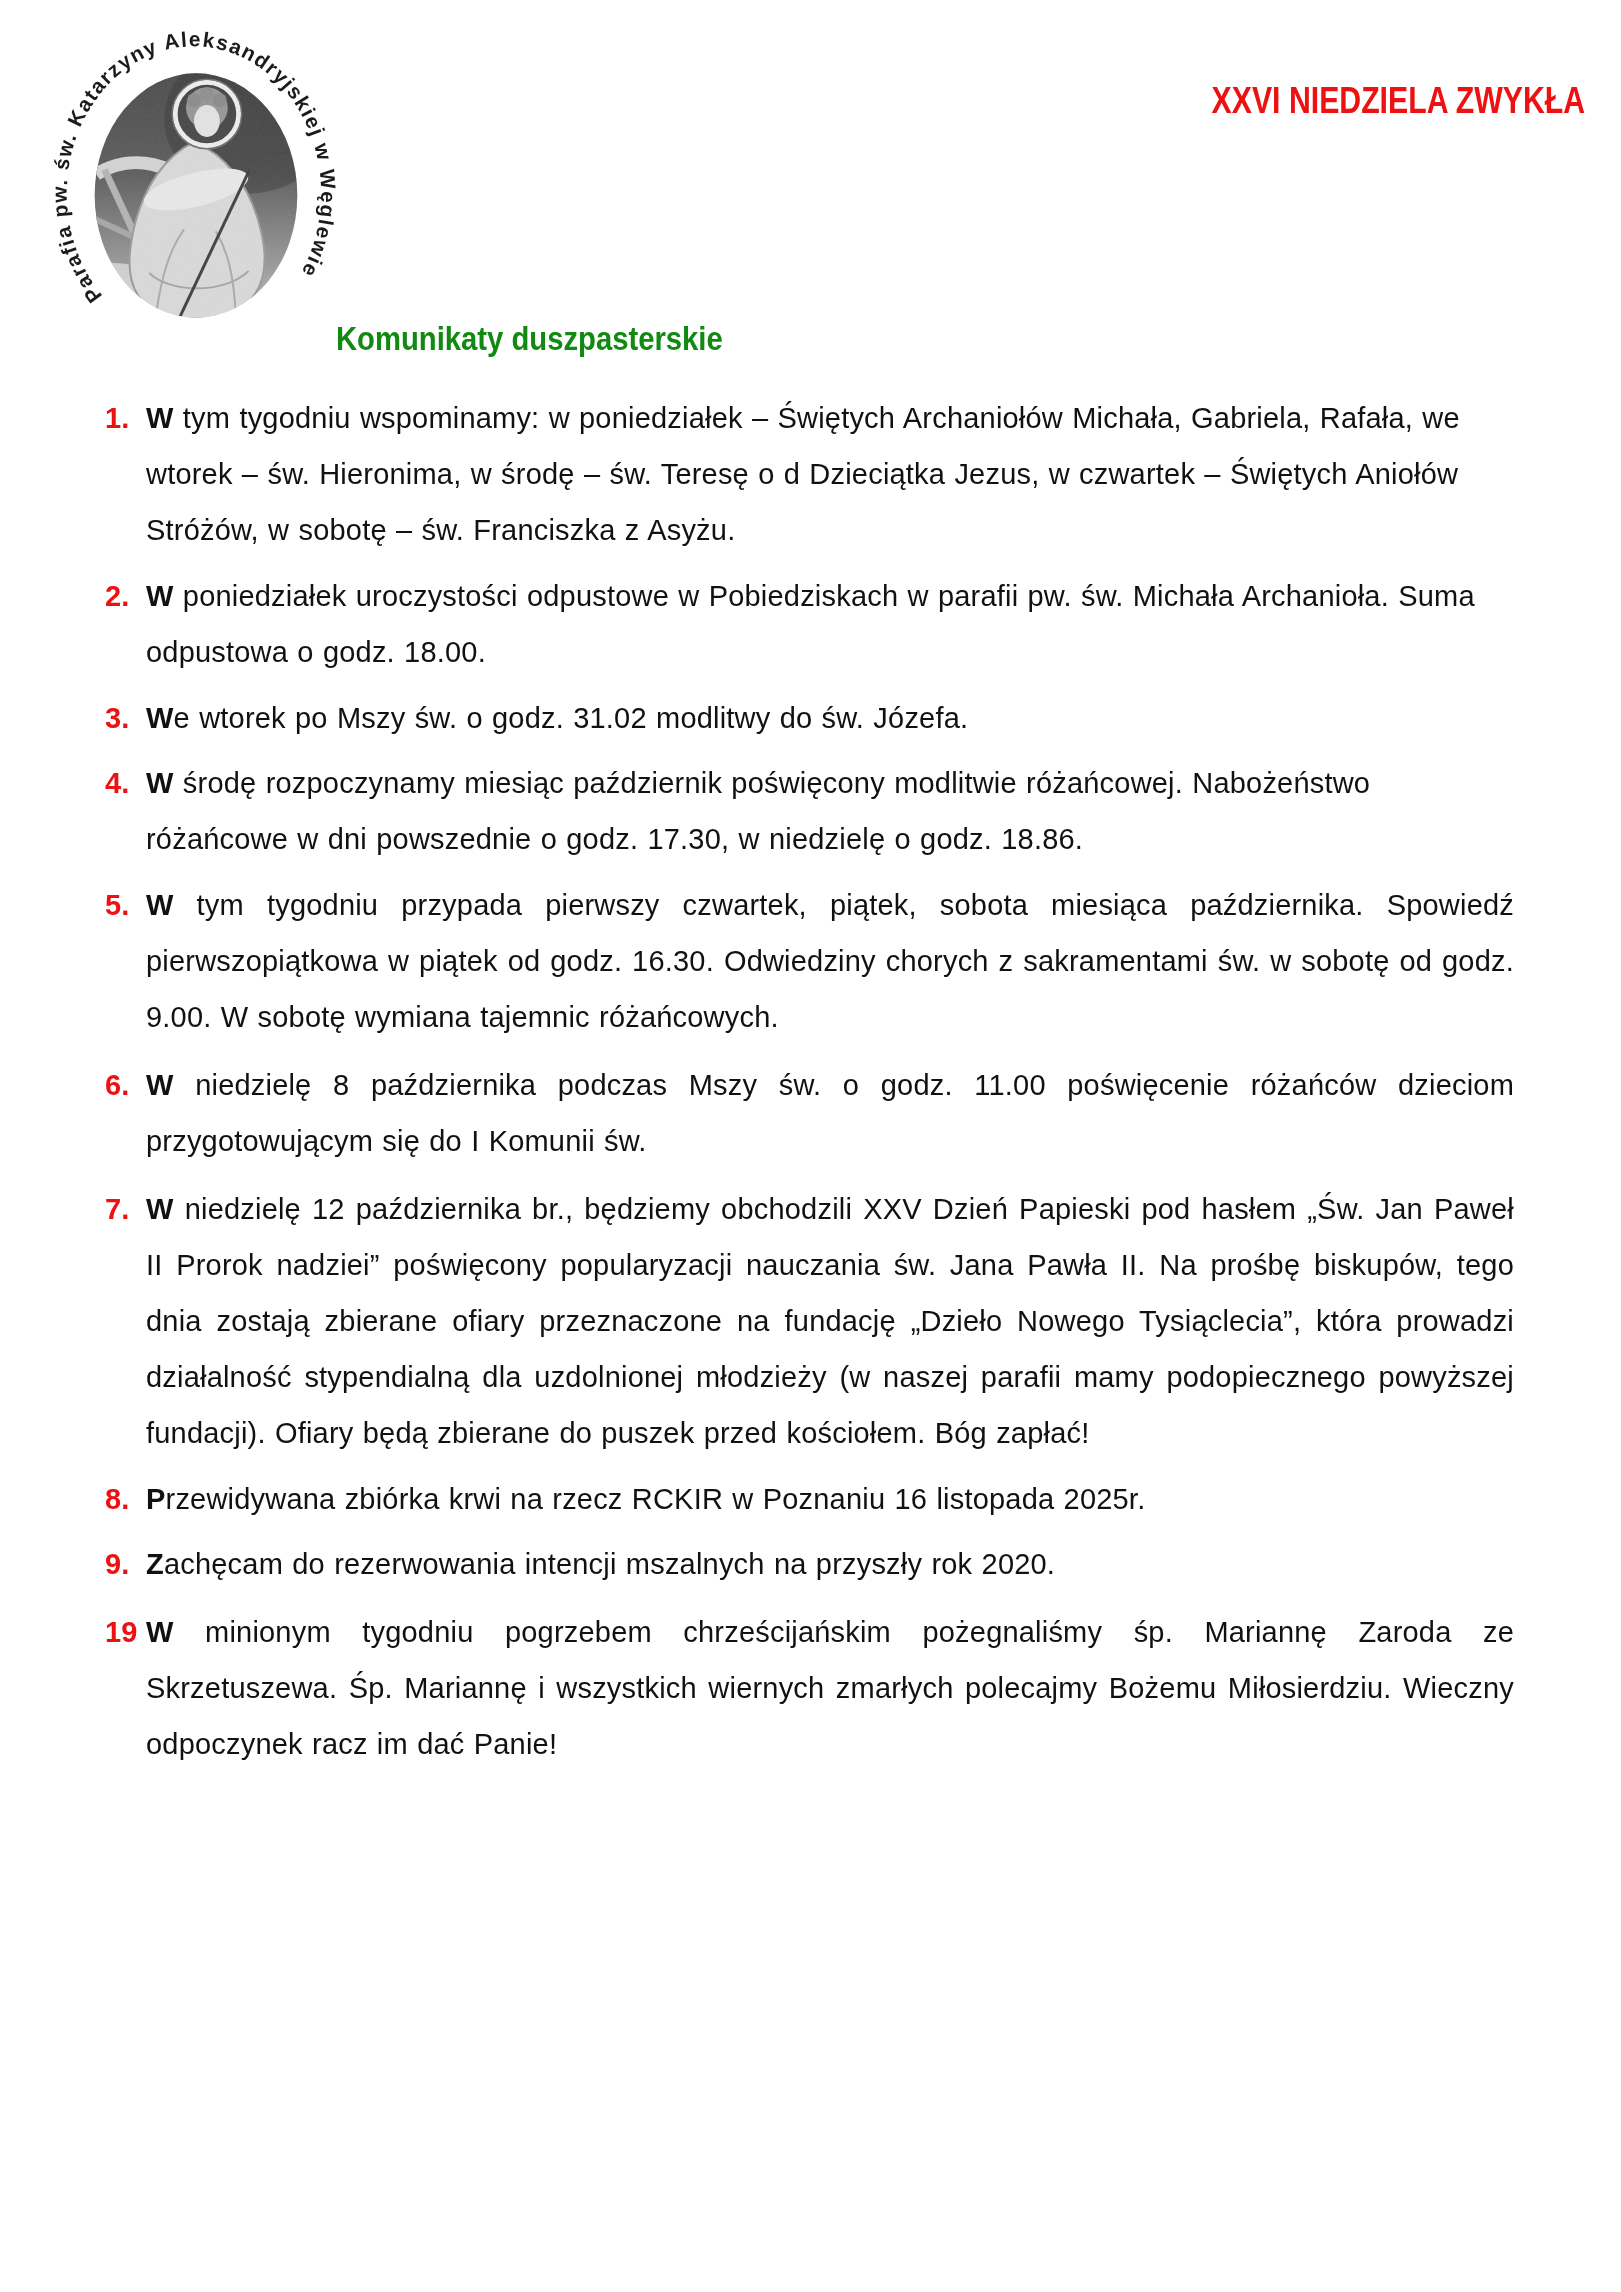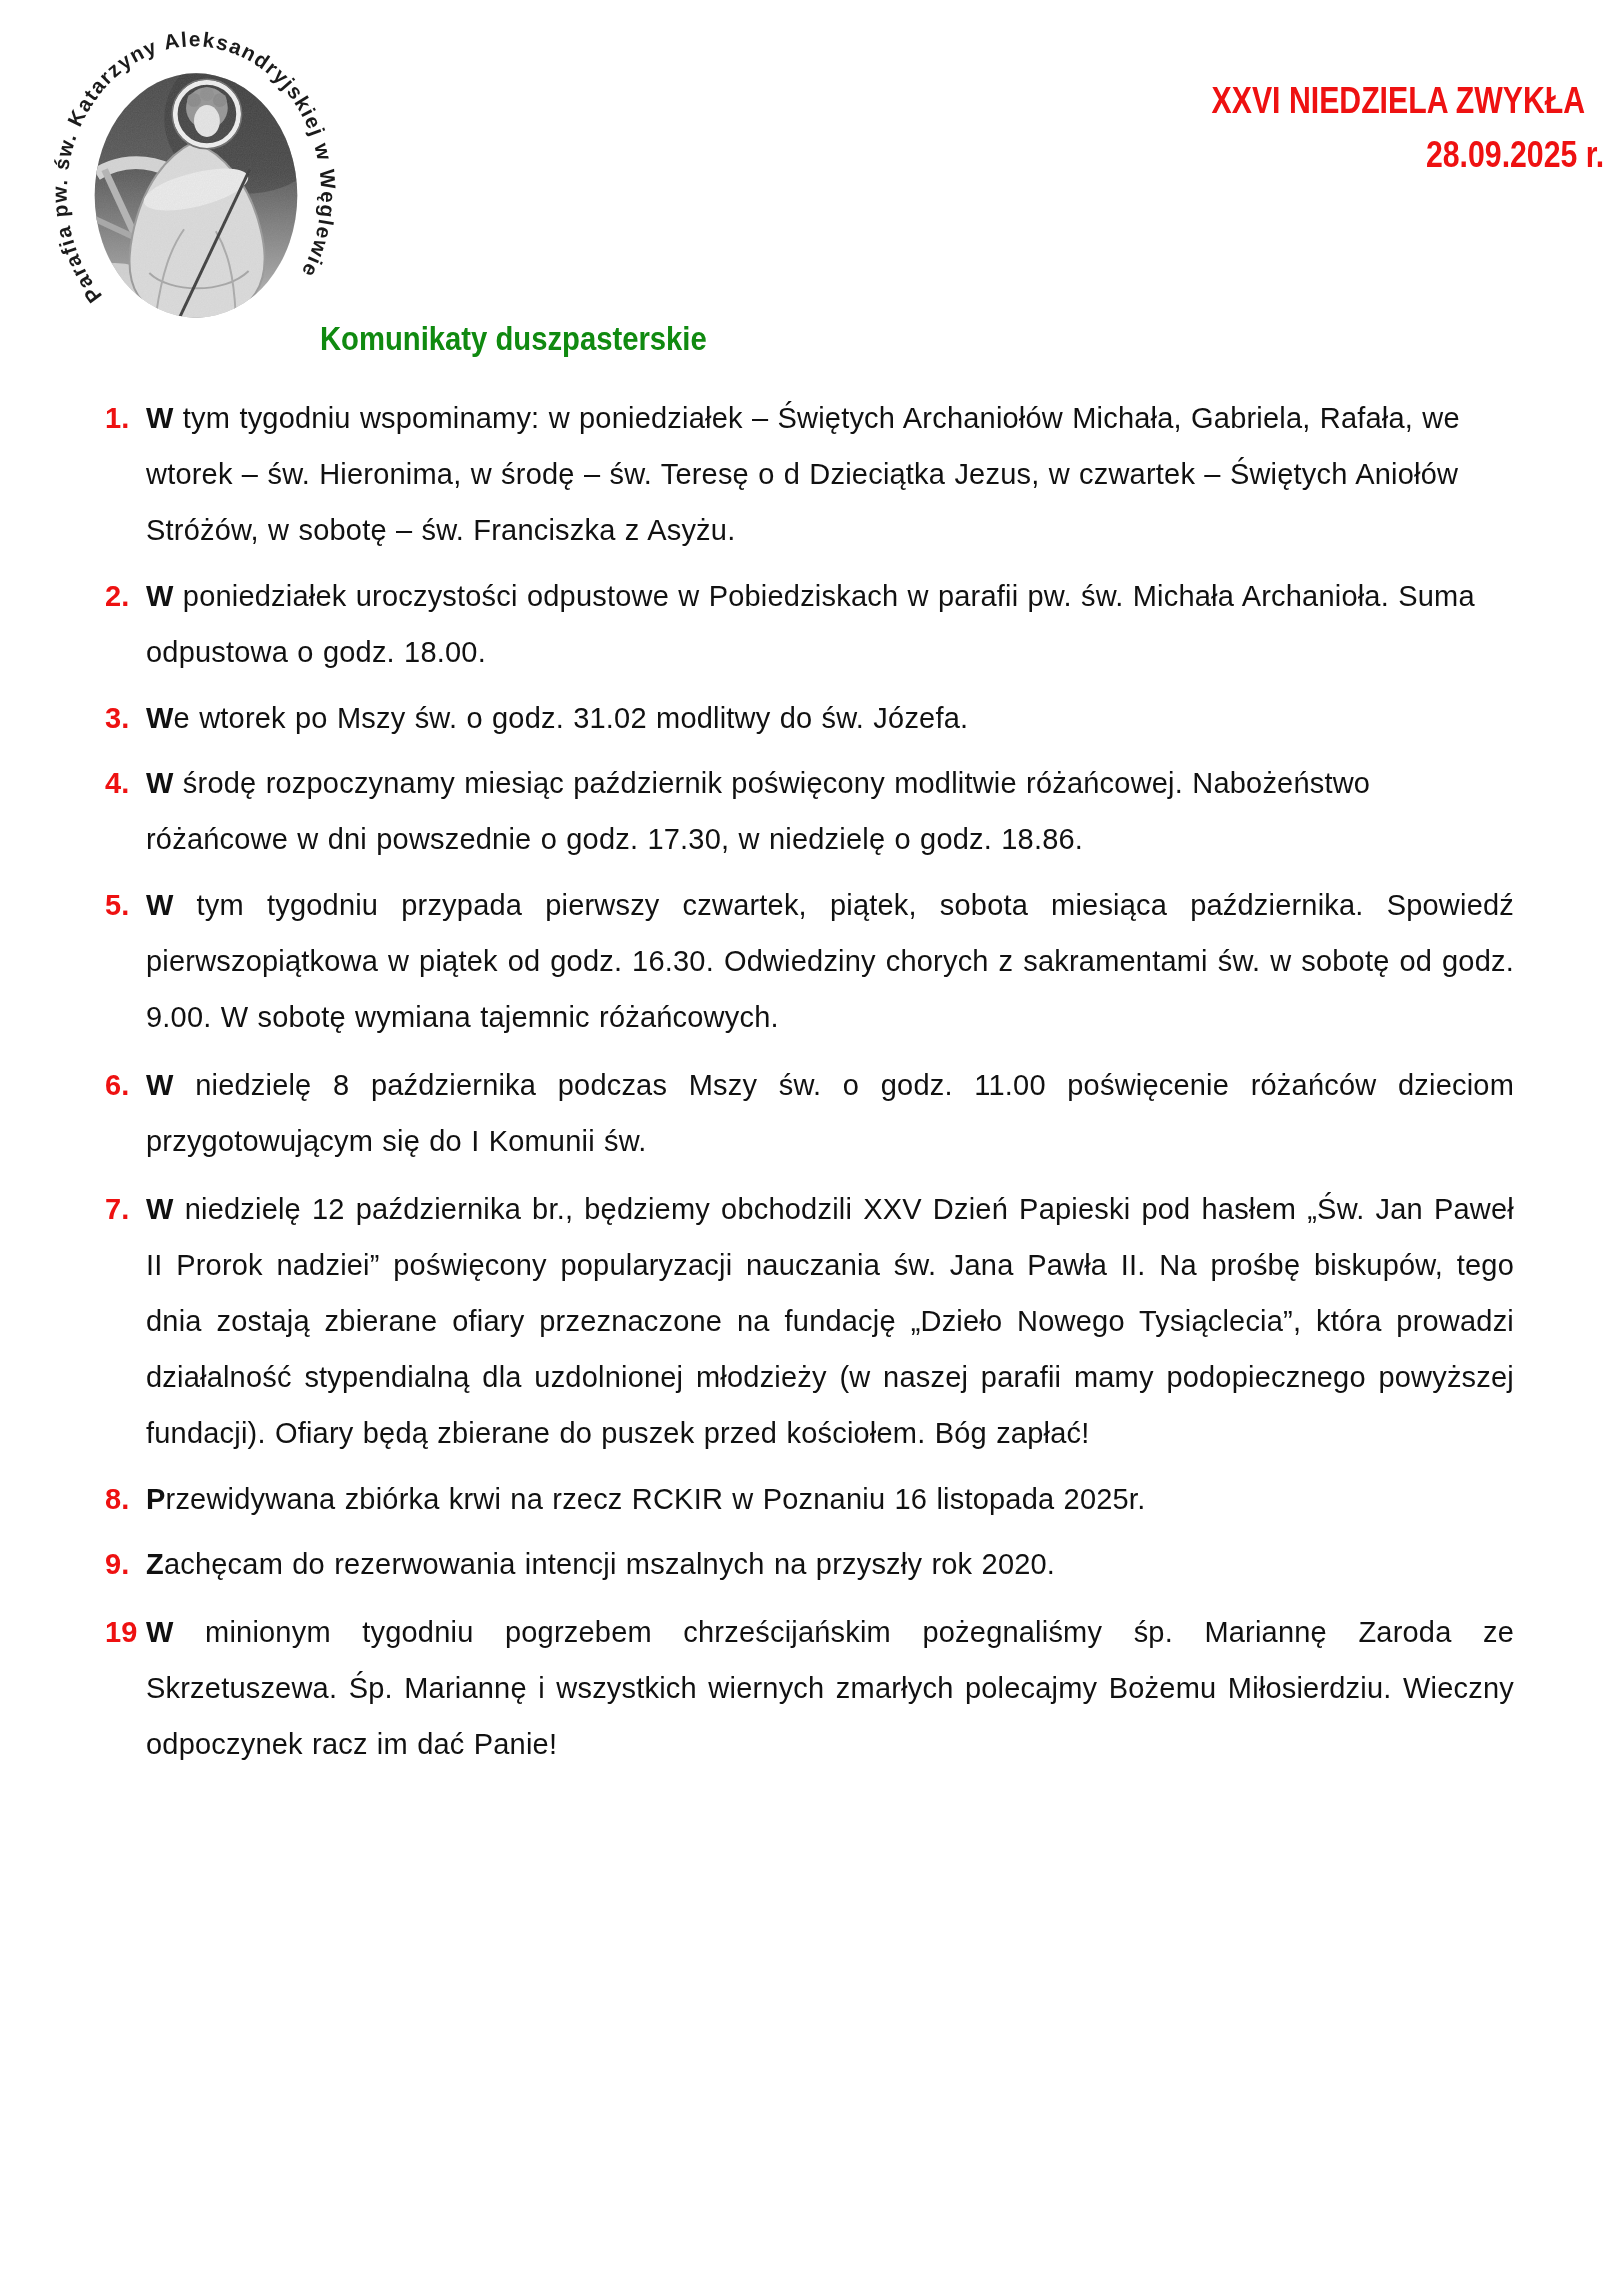--- a/index.html
+++ b/index.html
@@ -19,21 +19,21 @@
   .doc-title {
     position:absolute; top:74px; left:206px; right:0;
     text-align:right;
     color:var(--red,#ee1111);
     font-weight:bold; font-size:36px; line-height:54px;
     white-space:nowrap;
   }
   .squeeze { display:inline-block; transform:scaleX(.84); transform-origin:center; }
 
   .section-heading {
-    position:absolute; top:319px; left:320px;
+    position:absolute; top:319px; left:336px;
     color:var(--green,#108a10);
     font-weight:bold; font-size:34px;
     white-space:nowrap;
   }
   .section-heading .squeeze-l { display:inline-block; transform:scaleX(.86); transform-origin:left center; }
 
   
   .announcements {
     position:absolute; top:390px; left:105px; width:1409px;
   }
@@ -110,21 +110,20 @@
       </g>
 
       <text font-family="Liberation Sans, DejaVu Sans, sans-serif" font-size="21" font-weight="bold" fill="#1b1b1b" letter-spacing="1.5">
         <textPath href="#ringPath" startOffset="2">Parafia pw. św. Katarzyny Aleksandryjskiej w Węglewie</textPath>
       </text>
     </svg>
   </div>
 
   <div class="doc-title">
     <div><span class="squeeze">XXVI NIEDZIELA ZWYKŁA</span></div>
-    <div><span class="squeeze">28.09.2025 r.</span></div>
   </div>
 
   <div class="section-heading">
     <span class="squeeze-l">Komunikaty duszpasterskie</span>
   </div>
 
   <div class="announcements">
       <div class="item">
       <span class="num">1.</span>
       <span class="text"><b class="lead">W</b><span> tym tygodniu wspominamy:  w poniedziałek – Świętych Archaniołów Michała, Gabriela, Rafała, we wtorek – św. Hieronima, w środę – św. Teresę o d Dzieciątka Jezus, w czwartek – Świętych Aniołów Stróżów, w sobotę – św. Franciszka z Asyżu.</span></span>

